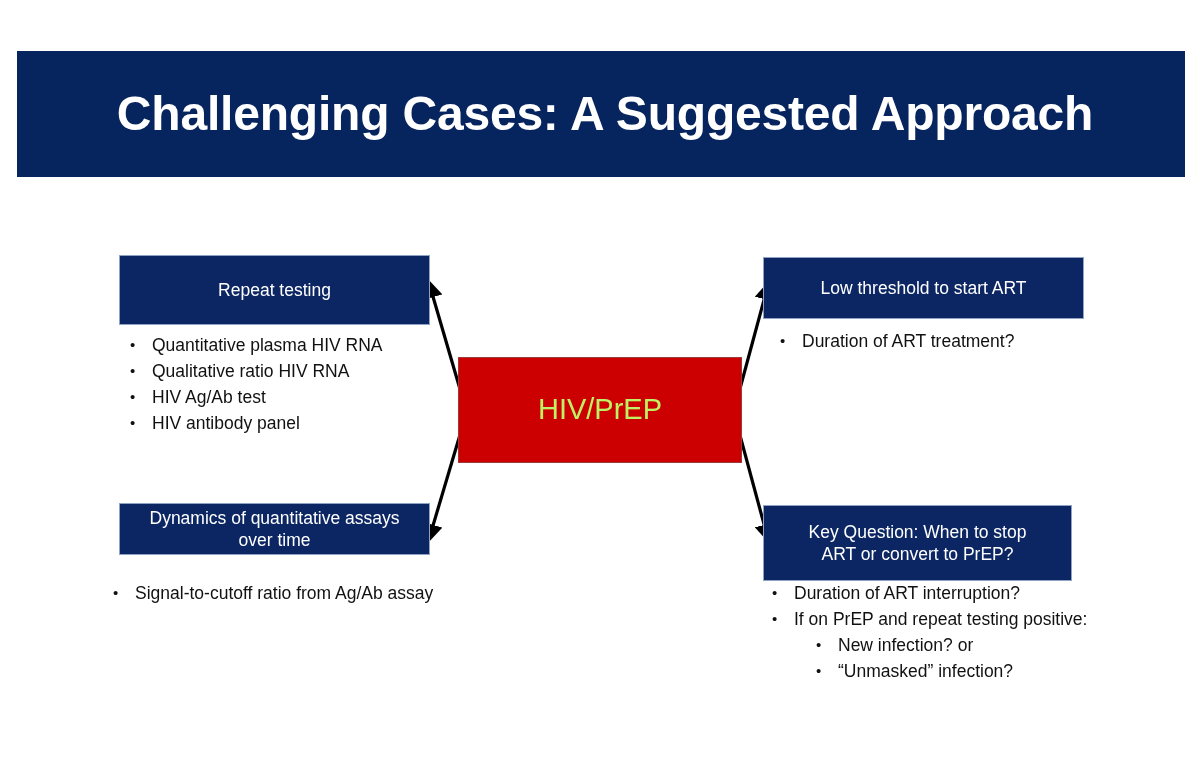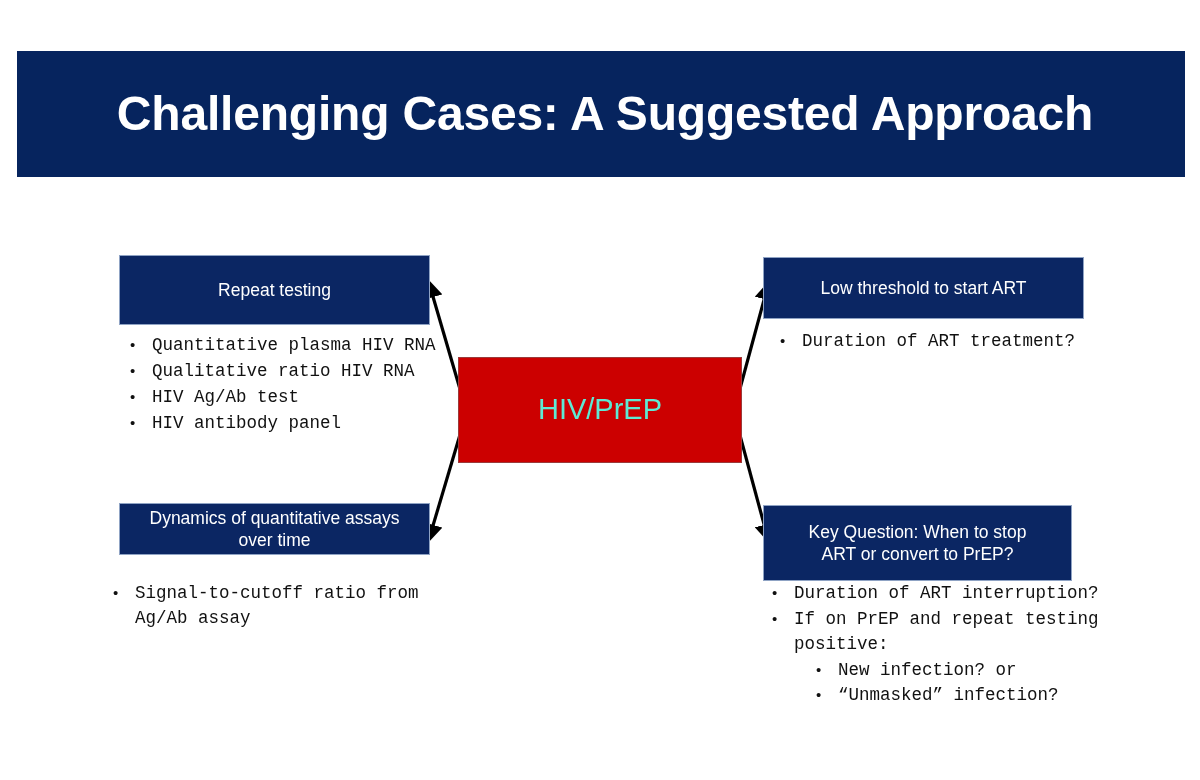--- a/index.html
+++ b/index.html
@@ -74,21 +74,21 @@
     top: 357px;
     width: 284px;
     height: 106px;
     background: #cc0000;
     border: 1px solid #9a3b3b;
     box-sizing: border-box;
     display: flex;
     flex-direction: column;
     align-items: center;
     justify-content: center;
-    color: #5eead4;
+    color: #bef264;
     font-size: 29px;
     font-weight: 400;
     line-height: 1.24;
     z-index: 4;
   }
   .center-box .node-line { display: block; }
 
   
   .bullet-list {
     position: absolute;
@@ -102,21 +102,21 @@
     align-items: flex-start;
     margin-bottom: 1px;
   }
   .bullet-dot {
     width: 22px;
     flex: 0 0 22px;
     text-align: left;
     font-size: 15px;
     line-height: 1.6;
   }
-  .bullet-text { flex: 1 1 auto; font-family: Liberation Mono, monospace; }
+  .bullet-text { flex: 1 1 auto; }
   .bullet-row.sub { padding-left: 44px; }
 
   #list-repeat-testing { left: 130px; top: 333px; width: 330px; }
   #list-dynamics       { left: 113px; top: 581px; width: 330px; }
   #list-low-threshold  { left: 780px; top: 329px; width: 330px; }
   #list-key-question   { left: 772px; top: 581px; width: 400px; }
 
   
   #arrow-layer {
     position: absolute;

